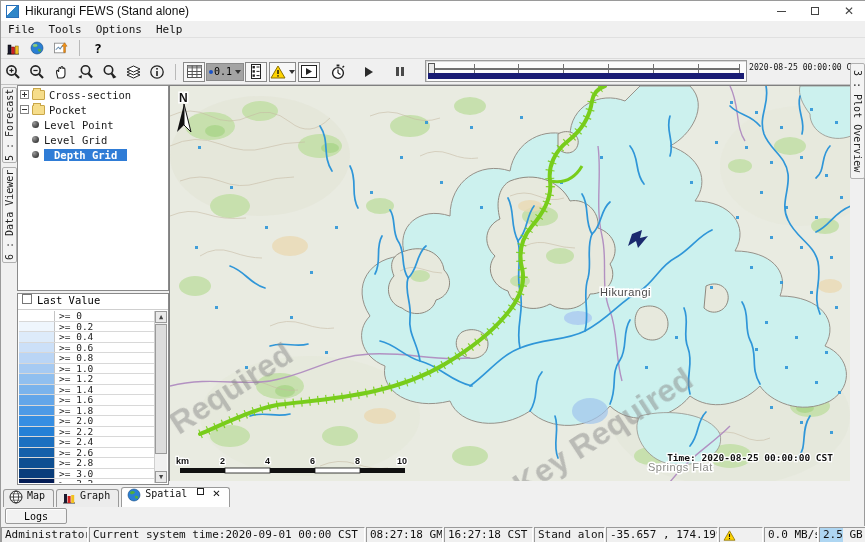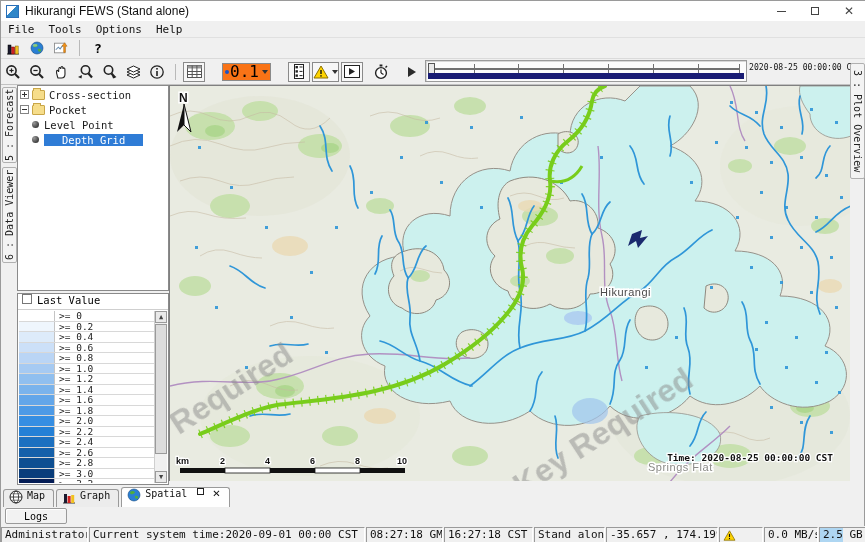--- a/index.html
+++ b/index.html
@@ -28,22 +28,22 @@
 
   
   #toolbar1 { left:0; top:37px; width:865px; height:21px; display:flex; align-items:center;
               background:#f0f0f0; border-bottom:1px solid #dadada; }
   #toolbar2 { left:0; top:58px; width:865px; height:26px; display:flex; align-items:center;
               background:#f0f0f0; border-bottom:1px solid #c2c2c2; }
   .tbtn { height:20px; min-width:22px; display:flex; align-items:center; justify-content:center;
           margin:0 1px; }
   .tbtn.boxed { border:1px solid #8a8a8a; background:#f7f7f7; }
   .tsep { width:1px; height:16px; background:#b9b9b9; margin:0 6px; }
-  .combo { height:18px; border:1px solid #8a8a8a; background:#f97316; display:flex;
-           align-items:center; padding:0 2px; margin:0 16px; font-size:16px; }
+  .combo { height:18px; border:1px solid #8a8a8a; background:#a3a3a3; display:flex;
+           align-items:center; padding:0 2px; margin:0 0; font-size:10px; }
   .caret-down { width:0; height:0; border-left:3px solid transparent;
                 border-right:3px solid transparent; border-top:4px solid #333; margin-left:3px; }
   .blue-dot { width:4px; height:4px; border-radius:50%; background:#1a53c8; margin-right:1px; }
   .play-tri { width:0; height:0; border-top:5px solid transparent; border-bottom:5px solid transparent;
               border-left:8px solid #2b2b2b; }
   .pause-bars { display:flex; gap:2px; }
   .pause-bars span { width:3px; height:9px; background:#4a4a4a; }
   .stop-sq { width:8px; height:8px; background:#5a5a5a; }
   .skip { display:flex; align-items:center; gap:1px; }
   .skip .bar { width:2px; height:9px; background:#2b2b2b; }
@@ -77,21 +77,21 @@
               margin:0 3px 0 2px; flex:none; }
   .expander::before { content:""; position:absolute; left:1px; right:1px; top:3px; height:1px; background:#333; }
   .expander.plus::after { content:""; position:absolute; top:1px; bottom:1px; left:3px; width:1px; background:#333; }
   .folder { width:13px; height:10px; background:#f6dd8a; border:1px solid #c9a648; border-radius:1px;
             position:relative; margin-right:4px; flex:none; }
   .folder::before { content:""; position:absolute; top:-3px; left:0; width:6px; height:2px;
                     background:#f6dd8a; border:1px solid #c9a648; border-bottom:none; }
   .bullet { width:7px; height:7px; border-radius:50%;
             background:radial-gradient(circle at 30% 30%, #9a9a9a, #1a1a1a); margin:0 5px 0 14px; flex:none; }
   .tree-label { color:#1a1a1a; }
-  .tree-row.selected .tree-label { background:#2f7cd6; color:#fff; padding:0 18px; }
+  .tree-row.selected .tree-label { background:#2f7cd6; color:#fff; padding:0 10px;font-weight:bold; }
 
   
   #legend-panel { position:absolute; left:0; top:208px; width:152px; height:192px; background:#fff;
                   border:1px solid #8a8a8a; }
   #legend-header { height:16px; display:flex; align-items:flex-start; border-bottom:1px solid #cfcfcf;
                    font-size:10.5px; }
   .checkbox { width:10px; height:10px; border:1px solid #777; background:#fff; margin:0 5px 0 4px; flex:none; }
   #legend-list { position:absolute; left:1px; right:14px; top:17px; bottom:1px; overflow:hidden; }
   .legend-row { display:flex; height:10.5px; border-bottom:1px solid #d8d8d8; font-size:9.5px; }
   .legend-swatch { width:36px; border-right:1px solid #c4c4c4; flex:none; }
@@ -348,20 +348,24 @@
         <span class="tree-label">Cross-section</span>
       </div>
       <div class="tree-row">
         <span class="expander"></span>
         <span class="folder"></span>
         <span class="tree-label">Pocket</span>
       </div>
       <div class="tree-row">
         <span class="bullet"></span>
         <span class="tree-label">Level Point</span>
+      </div>
+      <div class="tree-row">
+        <span class="bullet"></span>
+        <span class="tree-label">Level Grid</span>
       </div>
       <div class="tree-row selected">
         <span class="bullet"></span>
         <span class="tree-label">Depth Grid</span>
       </div>
     </div>
 
     <div id="legend-panel">
       <div id="legend-header">
         <span class="checkbox"></span>

